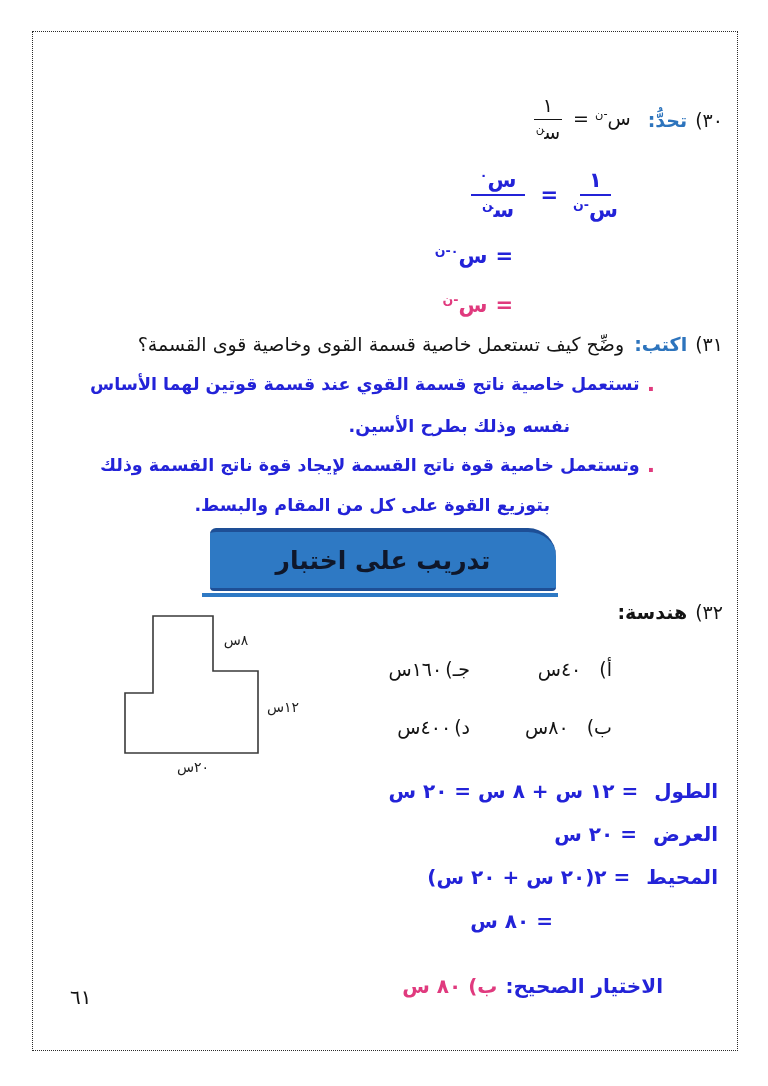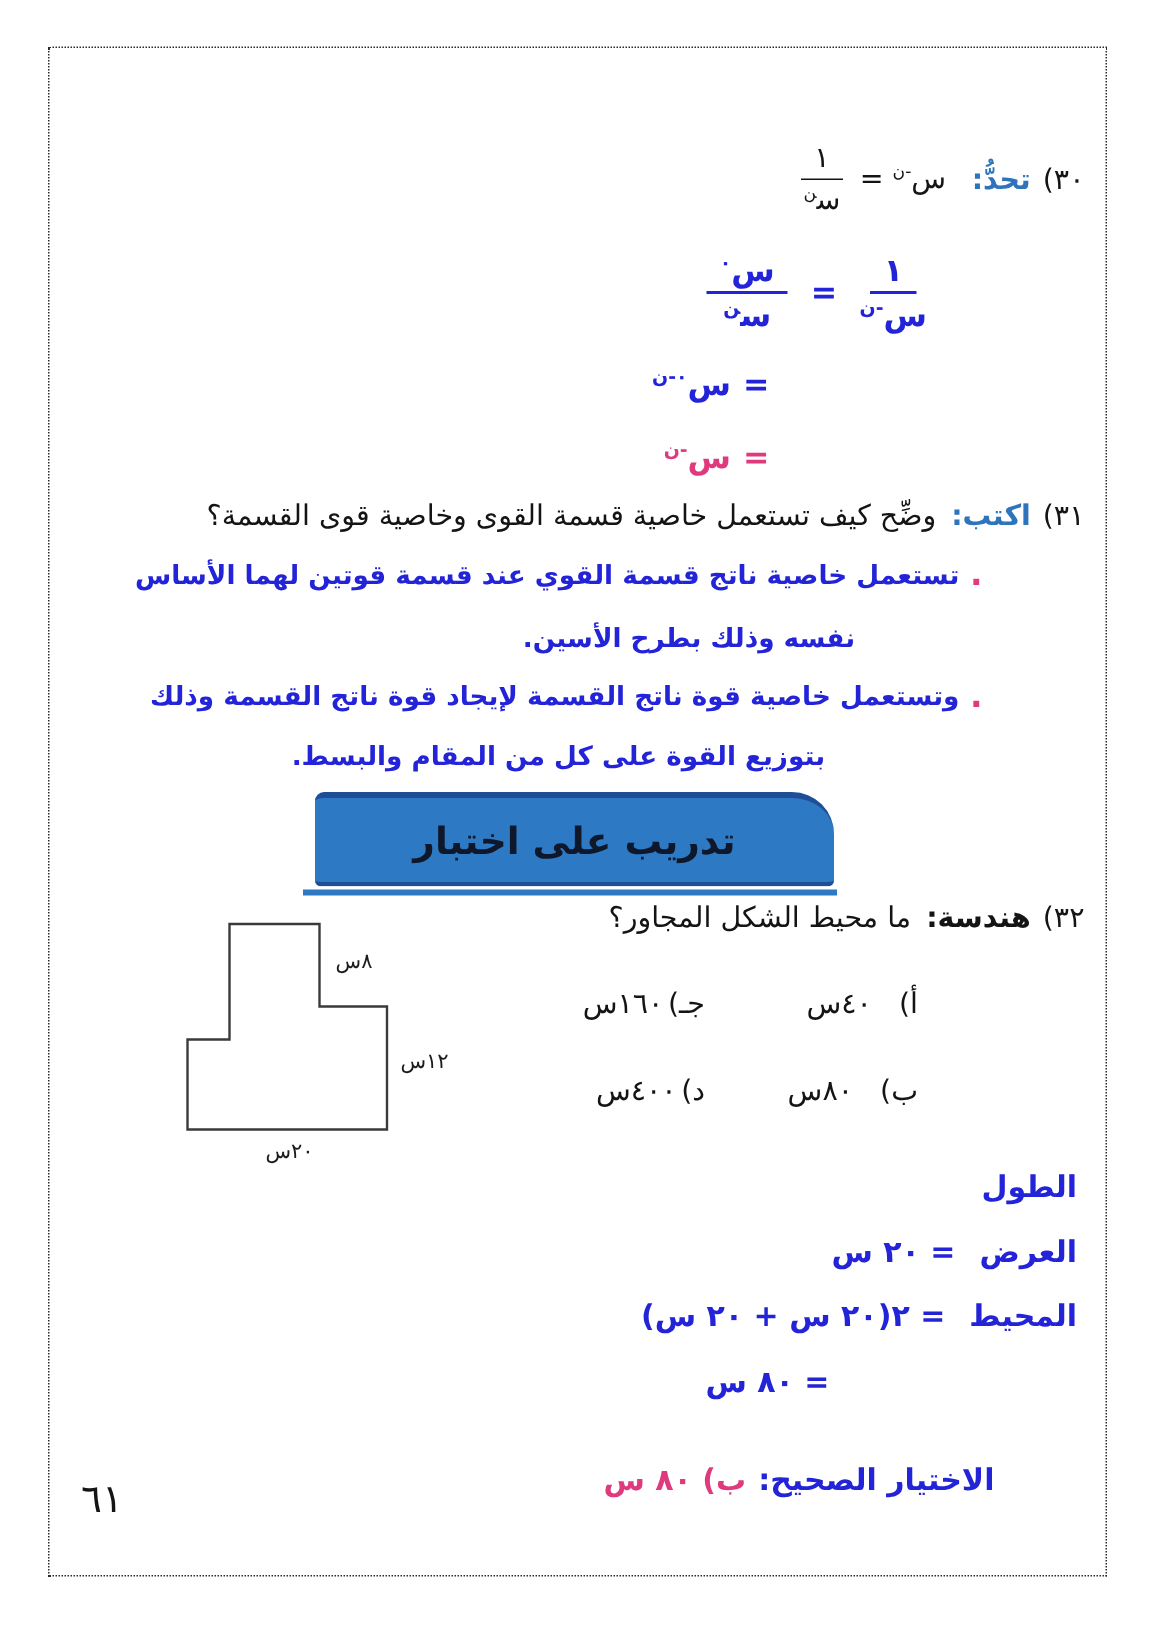--- a/index.html
+++ b/index.html
@@ -30,21 +30,21 @@
   .banner{position:absolute;left:210px;top:528px;width:346px;height:56px;background:var(--banner_blue);
           border-top:4px solid var(--banner_dark);border-bottom:3px solid var(--banner_dark);
           border-radius:6px 28px 4px 4px;display:flex;align-items:center;justify-content:center;}
   .banner span{color:#0f172a;font-size:25px;font-weight:bold;letter-spacing:1px;}
   .banner-underline{position:absolute;left:202px;top:593px;width:356px;height:4px;background:var(--banner_blue);}
   .choices{position:absolute;top:658px;right:156px;display:grid;grid-template-columns:100px auto;column-gap:42px;row-gap:36px;font-size:19px;}
   .choice{display:flex;align-items:center;white-space:nowrap;}
   .choice .k{margin-left:18px;}
   .choice.tight .k{margin-left:3px;}
   .sol{font-size:20px;color:var(--hand_blue);font-weight:bold;gap:16px;}
-  .pagenum{position:absolute;left:54px;top:985px;font-size:26px;}
+  .pagenum{position:absolute;left:70px;top:985px;font-size:20px;}
   svg text{font-family:"DejaVu Sans",sans-serif;}
 </style>
 </head>
 <body>
 
 <div id="page">
   <div class="border-box"></div>
 
   <div class="row q-text" style="top:95px;right:45px;">
     <span class="q-num">٣٠)</span>
@@ -101,21 +101,20 @@
   </div>
 
   <div class="banner">
     <span>تدريب على اختبار</span>
   </div>
   <div class="banner-underline"></div>
 
   <div class="row q-text" style="top:601px;right:45px;">
     <span class="q-num">٣٢)</span>
     <span style="font-weight:bold;margin-left:10px;">هندسة:</span>
-    <span>ما محيط الشكل المجاور؟</span>
   </div>
 
   <svg style="position:absolute;left:105px;top:606px;" width="200" height="178" viewBox="0 0 200 178">
     <polygon points="48,10 108,10 108,65 153,65 153,147 20,147 20,87 48,87" fill="none" stroke="#3a3a3a" stroke-width="1.6"></polygon>
     <text x="131" y="39" font-size="14" text-anchor="middle" style="direction:rtl" fill="#1c1c1c">٨س</text>
     <text x="178" y="106" font-size="14" text-anchor="middle" style="direction:rtl" fill="#1c1c1c">١٢س</text>
     <text x="88" y="166" font-size="14" text-anchor="middle" style="direction:rtl" fill="#1c1c1c">٢٠س</text>
   </svg>
 
   <div class="choices">
@@ -132,20 +131,21 @@
       <span>٨٠س</span>
     </div>
     <div class="choice tight">
       <span class="k">د)</span>
       <span>٤٠٠س</span>
     </div>
   </div>
 
   <div class="row sol" style="top:779px;right:50px;">
     <span>الطول</span>
+    <span>= ١٢ س + ٨ س = ٢٠ س</span>
   </div>
   <div class="row sol" style="top:822px;right:50px;">
     <span>العرض</span>
     <span>= ٢٠ س</span>
   </div>
   <div class="row sol" style="top:865px;right:50px;">
     <span>المحيط</span>
     <span>= ٢(٢٠ س + ٢٠ س)</span>
   </div>
   <div class="row sol" style="top:909px;right:215px;">

